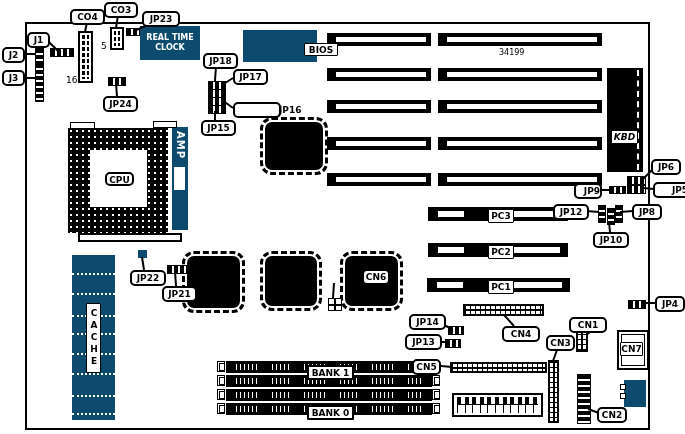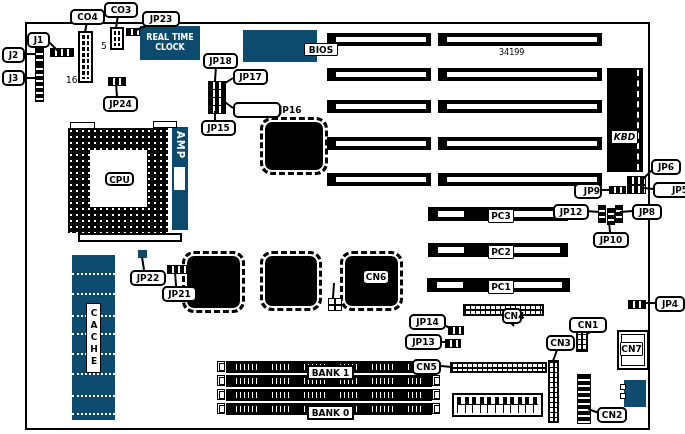--- a/index.html
+++ b/index.html
@@ -245,21 +245,21 @@
   <div class="lbl" style="left:203px;top:53px;width:35px;">JP18</div>
   <div class="lbl" style="left:233px;top:69px;width:35px;">JP17</div>
   <div class="lbl" style="left:233px;top:102px;width:35px;padding-left:44px;">JP16</div>
   <div class="lbl" style="left:201px;top:120px;width:35px;">JP15</div>
   <div class="lbl" style="left:130px;top:270px;width:36px;">JP22</div>
   <div class="lbl" style="left:162px;top:286px;width:35px;">JP21</div>
   <div class="lbl" style="left:322px;top:269px;width:28px;margin-left:40px;">CN6</div>
   <div class="lbl" style="left:409px;top:314px;width:37px;">JP14</div>
   <div class="lbl" style="left:405px;top:334px;width:37px;">JP13</div>
   <div class="lbl" style="left:412px;top:359px;width:29px;">CN5</div>
-  <div class="lbl" style="left:502px;top:308px;width:20px;">CN4</div>
+  <div class="lbl" style="left:502px;top:326px;width:38px;">CN4</div>
   <div class="lbl" style="left:546px;top:335px;width:29px;">CN3</div>
   <div class="lbl" style="left:569px;top:317px;width:38px;">CN1</div>
   <div class="lbl" style="left:597px;top:407px;width:30px;">CN2</div>
   <div class="lbl" style="left:553px;top:204px;width:36px;">JP12</div>
   <div class="lbl" style="left:593px;top:232px;width:36px;">JP10</div>
   <div class="lbl" style="left:632px;top:204px;width:30px;">JP8</div>
   <div class="lbl" style="left:574px;top:183px;width:28px;text-align:right;">JP9</div>
   <div class="lbl" style="left:651px;top:159px;width:30px;">JP6</div>
   <div class="lbl" style="left:653px;top:182px;width:54px;">JP5</div>
   <div class="lbl" style="left:655px;top:296px;width:30px;">JP4</div>

